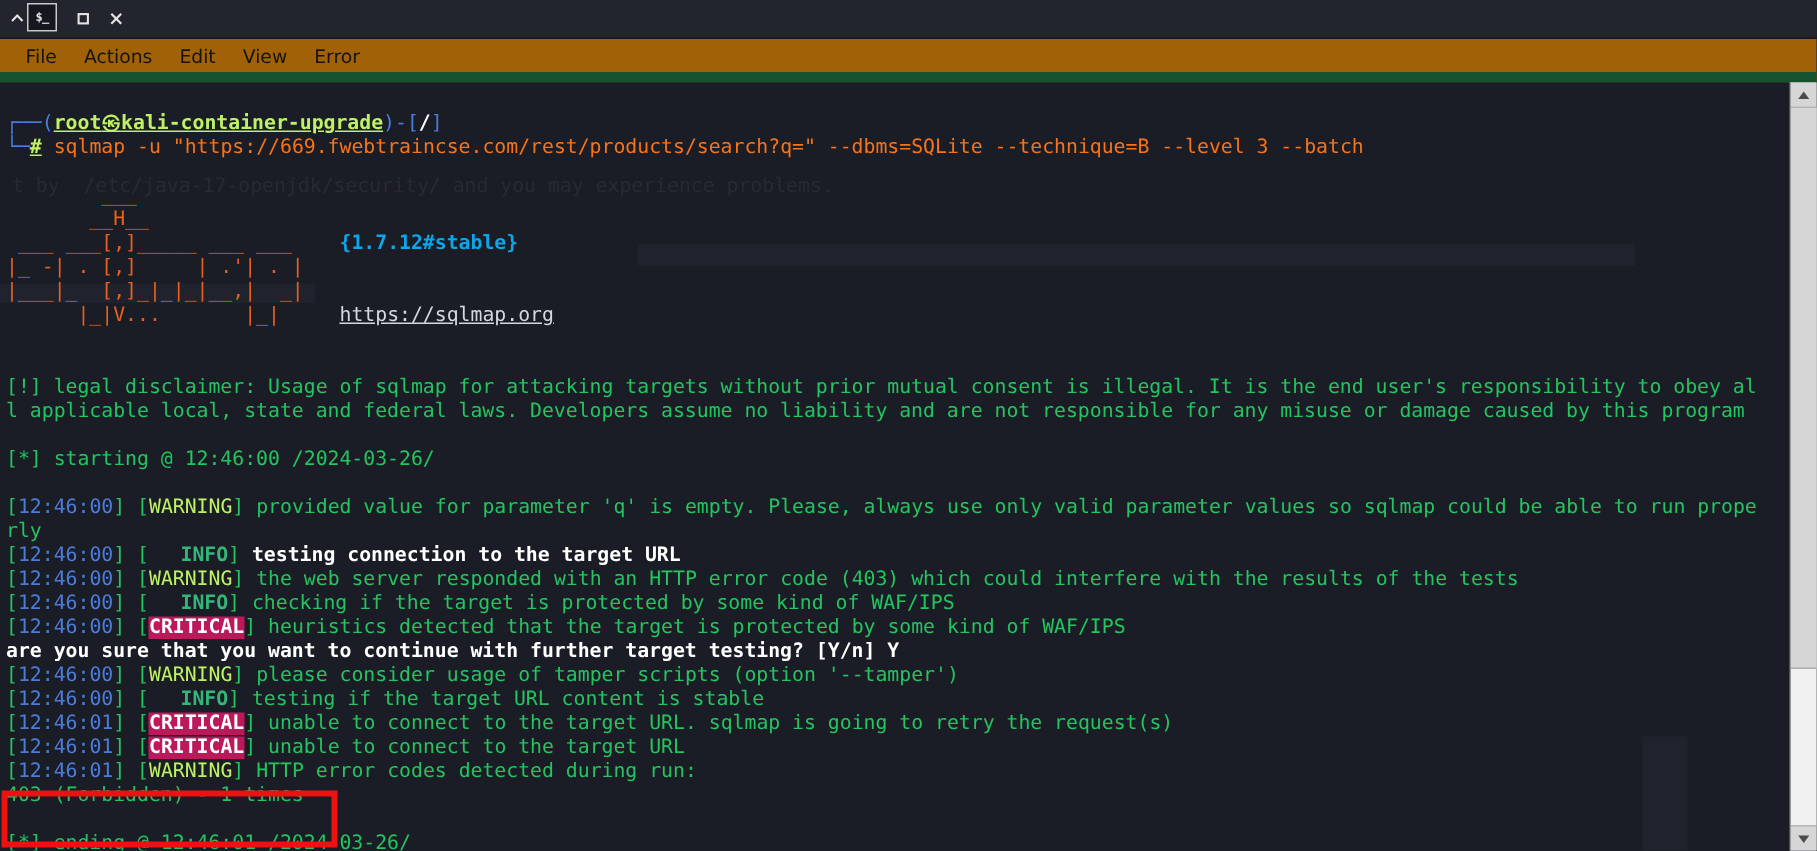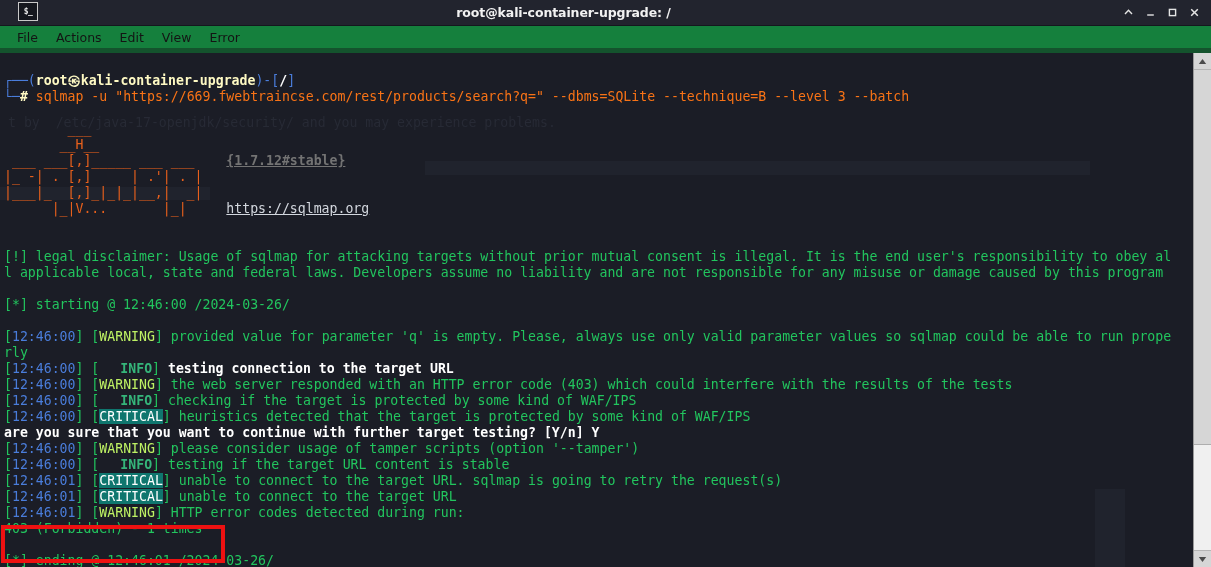--- a/index.html
+++ b/index.html
@@ -76,26 +76,26 @@
     color: #e4e4e4;
     font-family: "DejaVu Sans", sans-serif;
     font-size: 13px;
     line-height: 1;
   }
   .winbtn svg { display: block; }
 
   
   .menubar {
     height: 22px;
-    background: #15803d;
+    background: #a16207;
     display: flex;
     align-items: center;
     padding-left: 8px;
     flex: none;
-    border-bottom: 5px solid #14532d;
+    border-bottom: 7px solid #14532d;
   }
   .menu-item {
     color: #141414;
     font-family: "DejaVu Sans", sans-serif;
     font-size: 12.5px;
     padding: 2px 9px;
     white-space: nowrap;
   }
 
   
@@ -143,29 +143,29 @@
     padding: 0;
     color: #d3d7de;
     font-family: "DejaVu Sans Mono", monospace;
     font-size: 13.2px;
     line-height: 16px;
     white-space: pre;
     letter-spacing: 0px;
     z-index: 2;
   }
   .ln { display: block; height: 16px; }
-  .redb     { color: #fef9c3; font-weight: bold; }
+  .redb     { color: #bef264; font-weight: bold; text-decoration: underline; }
   .blue     { color: #4a7ddb; }
-  .cyan     { color: #737373; font-weight: bold; text-decoration: underline; }
+  .cyan     { color: #0ea5e9; font-weight: bold; }
   .green    { color: #35b57a; font-weight: bold; margin-left: 21px; }
   .orange   { color: #bef264; }
   .white    { color: #f97316; }
   .whiteb   { color: #ffffff; font-weight: bold; }
   .grey     { color: #22c55e; }
-  .crit     { color: #ffffff; background: #0f766e; font-weight: normal; }
+  .crit     { color: #ffffff; background: #be185d; font-weight: bold; }
   .art      { color: #e8601c; }
   .link     { color: #d3d7de; text-decoration: underline; }
 
   
   .anno-box {
     position: absolute;
     border: 4px solid #ee1111;
     box-sizing: border-box;
     z-index: 10;
     pointer-events: none;
@@ -215,21 +215,20 @@
     border-bottom: 1px solid #aeaeae;
   }
 </style>
 </head>
 <body>
 
 <div id="app">
 
   <div class="titlebar">
     <div class="title-icon">$_</div>
-    <div class="title-text">root@kali-container-upgrade: /</div>
     <div class="winbtns">
       <div class="winbtn">
         <svg width="13" height="13" viewBox="0 0 13 13">
             <path d="M3 8 L6.5 4.3 L10 8" stroke="#e4e4e4" stroke-width="1.4" fill="none"></path>
           </svg>
       </div>
       <div class="winbtn">
         <svg width="13" height="13" viewBox="0 0 13 13">
             <line x1="3.2" y1="9" x2="9.8" y2="9" stroke="#e4e4e4" stroke-width="1.4"></line>
           </svg>

